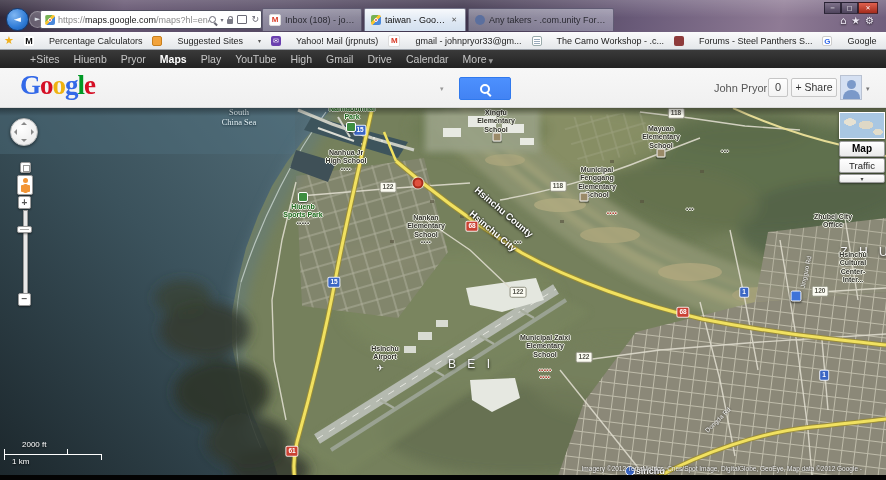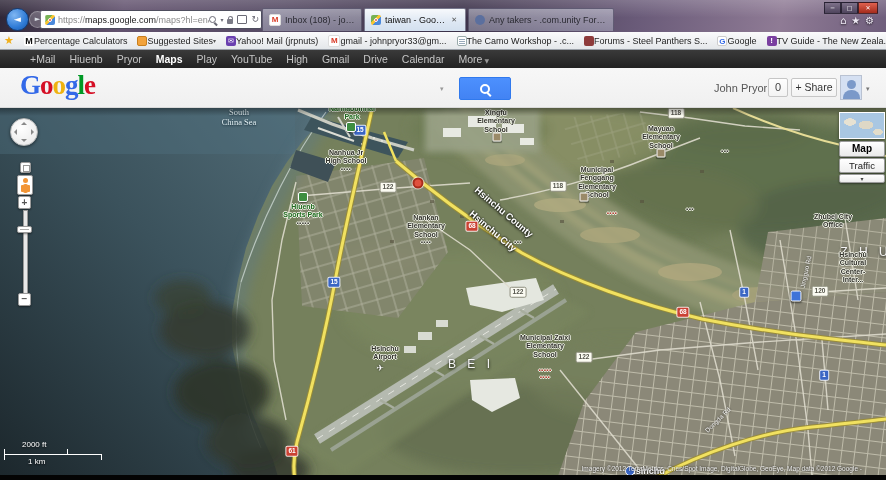--- a/index.html
+++ b/index.html
@@ -51,21 +51,21 @@
     background:linear-gradient(180deg,rgba(120,108,132,.75),rgba(60,52,76,.75));
     color:#fff;font-size:6px;line-height:10px;text-align:center;}
   .winbtn.close{width:20px;background:linear-gradient(180deg,#e0614f,#a42b1c);}
   .ierow{position:absolute;left:840px;top:15px;display:flex;gap:5px;z-index:3;color:#ece7f2;font-size:10px;text-shadow:0 1px 2px rgba(0,0,0,.7);}
 
   
   .bmbar{position:absolute;left:0;top:32px;width:886px;height:18px;
     background:linear-gradient(180deg,#fbfbfc,#e4e7ea);border-bottom:1px solid #9aa0a8;box-sizing:border-box;
     display:flex;align-items:center;gap:10px;padding:0 4px;overflow:hidden;}
   .bmstar{color:#f0b01d;font-size:11px;flex:none;}
-  .bmitem{display:flex;align-items:center;gap:0;font-size:9px;color:#1d1d1d;white-space:nowrap;flex:none;}
+  .bmitem{display:flex;align-items:center;gap:15px;font-size:9px;color:#1d1d1d;white-space:nowrap;flex:none;}
   .bicon{width:10px;height:10px;border-radius:2px;position:relative;flex:none;display:inline-block;}
   .math-icon{background:#fff;}
   .math-icon::after{content:"M";position:absolute;inset:0;color:#111;font-weight:bold;font-size:9px;line-height:10px;text-align:center;}
   .suggested-sites-icon{background:#f2a33c;border:1px solid #c87f1d;box-sizing:border-box;}
   .yahoo-mail-icon{background:#6a3faf;}
   .yahoo-mail-icon::after{content:"✉";position:absolute;inset:0;color:#fff;font-size:7px;line-height:10px;text-align:center;font-family:"DejaVu Sans",sans-serif;}
   .page-icon{background:#fff;border:1px solid #9aa;box-sizing:border-box;}
   .page-icon::after{content:"";position:absolute;left:1px;top:2px;right:1px;height:5px;
      background:repeating-linear-gradient(180deg,#9ab 0 1px,transparent 1px 2px);}
   .forum2-icon{background:#8e3b3b;}
@@ -163,21 +163,21 @@
                radial-gradient(ellipse 8px 5px at 38px 19px,#e2ddcb 60%,transparent 61%),#a9c7e2;}
   .btnmap{left:839px;top:33px;width:46px;height:16px;font-size:10px;font-weight:bold;color:#000;line-height:14px;
     background:linear-gradient(180deg,#fff,#e9e9e9);}
   .btntraffic{left:839px;top:50px;width:46px;height:15px;font-size:9.5px;color:#222;line-height:13px;
     background:linear-gradient(180deg,#fff,#efefef);}
   .btncaret{left:839px;top:66px;width:46px;height:9px;font-size:6px;line-height:8px;color:#444;
     background:linear-gradient(180deg,#fff,#ececec);}
 
   .scalebar{position:absolute;left:4px;top:332px;z-index:6;color:#fff;font-size:8px;text-shadow:0 1px 2px rgba(0,0,0,.8);}
   .sc-ft{position:absolute;left:8px;top:0;white-space:nowrap;padding-left:10px;}
-  .sc-km{position:absolute;left:24px;top:17px;white-space:nowrap;}
+  .sc-km{position:absolute;left:8px;top:17px;white-space:nowrap;}
   .br-ft{position:absolute;left:0;top:9px;width:62px;height:5px;border-left:1px solid #fff;border-right:1px solid #fff;border-bottom:1px solid #fff;}
   .br-km{position:absolute;left:0;top:14px;width:96px;height:5px;border-left:1px solid #fff;border-right:1px solid #fff;border-top:1px solid #fff;}
 
   .attrib{position:absolute;right:24px;top:357px;z-index:6;font-size:6.5px;color:rgba(255,255,255,.92);text-shadow:0 0 2px #000;white-space:nowrap;}
   .bottomblack{position:absolute;left:0;top:475px;width:886px;height:5px;background:#040404;z-index:9;}
 </style>
 </head>
 <body>
 
 <div class="screen">
@@ -254,21 +254,21 @@
         <span class="bicon google-icon"></span>
         <span>Google</span>
       </span>
       <span class="bmitem">
         <span class="bicon tv-icon"></span>
         <span>TV Guide - The New Zeala...</span>
       </span>
     </div>
 
   <div class="gbar">
-      <span class="gbaritem">+Mail</span>
+      <span class="gbaritem">+Sites</span>
       <span class="gbaritem">Hiuenb</span>
       <span class="gbaritem">Pryor</span>
       <span class="gbaritem active">Maps</span>
       <span class="gbaritem">Play</span>
       <span class="gbaritem">YouTube</span>
       <span class="gbaritem">High</span>
       <span class="gbaritem">Gmail</span>
       <span class="gbaritem">Drive</span>
       <span class="gbaritem">Calendar</span>
       <span class="gbaritem">More<span class="c glyph">▼</span></span>

